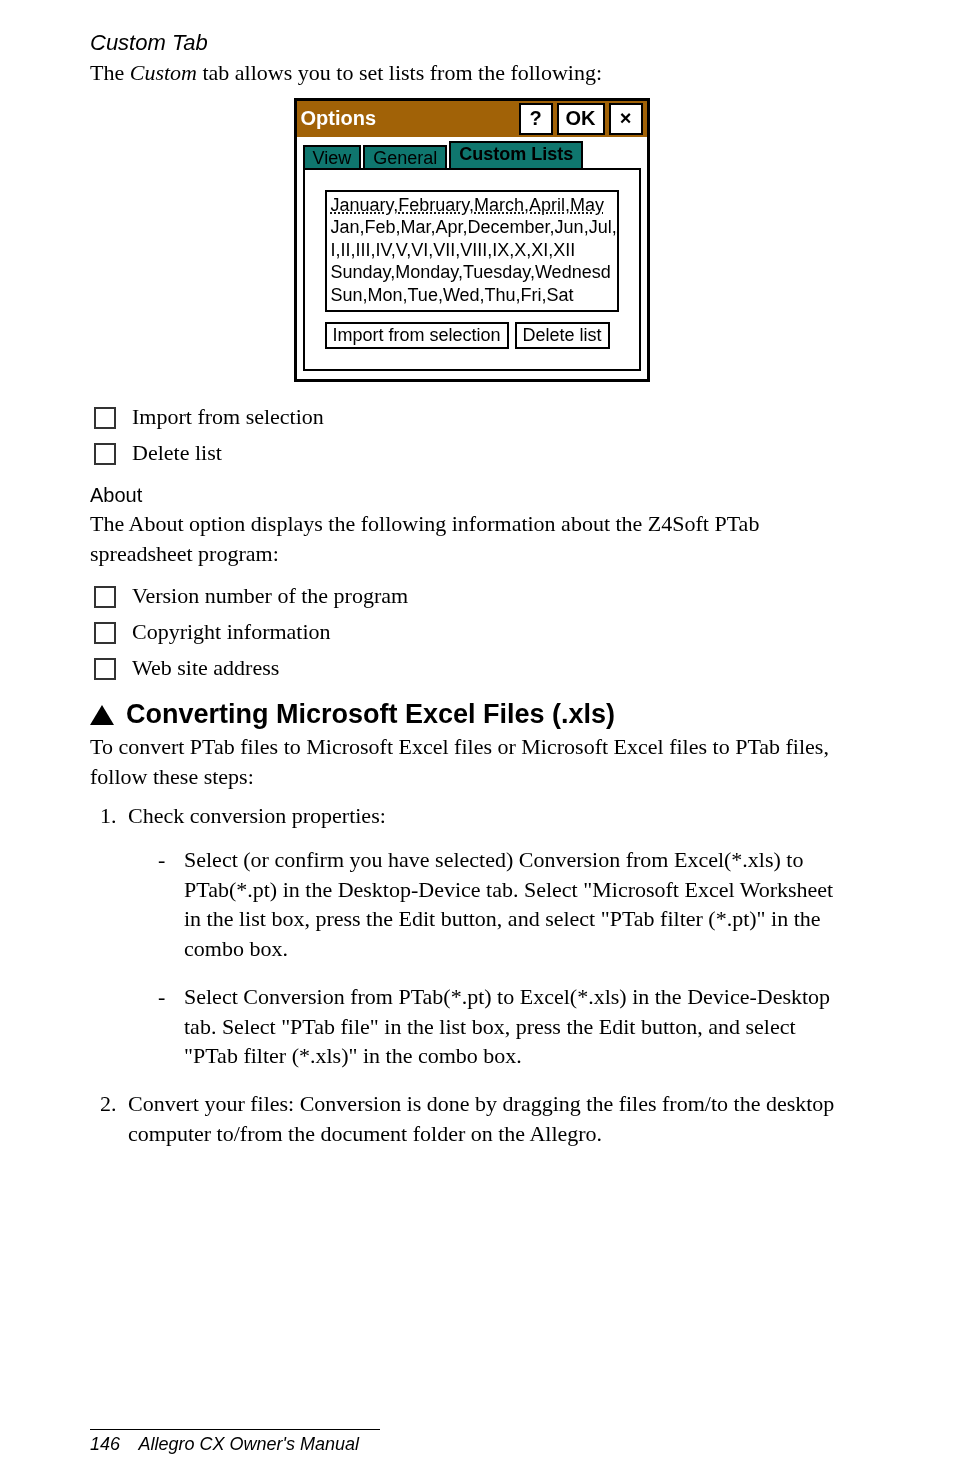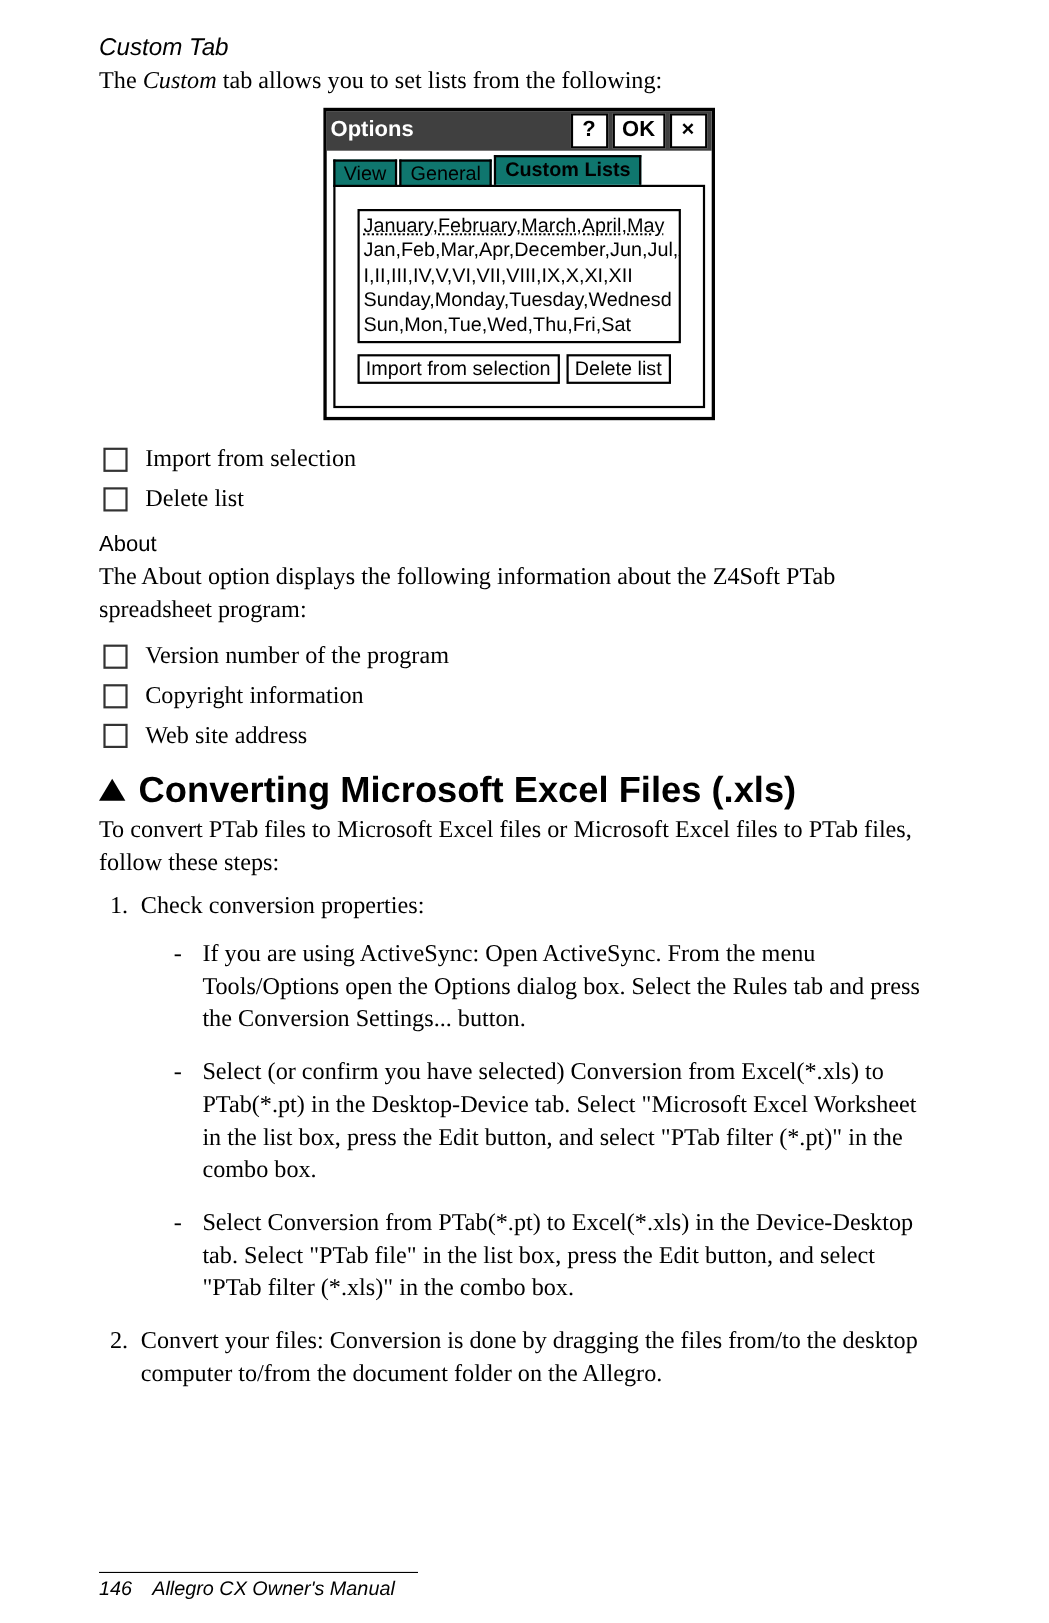--- a/index.html
+++ b/index.html
@@ -34,21 +34,21 @@
     margin: 6px 0 18px 0;
   }
   .dialog {
     width: 350px;
     border: 3px solid #000;
     background: #fff;
     font-family: "Tahoma", Arial, sans-serif;
     font-size: 18px;
   }
   .titlebar {
-    background: #404040;
+    background: #a16207;
     color: #fff;
     display: flex;
     align-items: center;
     padding: 2px 4px;
     font-weight: bold;
     font-size: 20px;
   }
   .titlebar .spacer { flex: 1; }
   .tb-btn {
     width: 30px;
@@ -142,21 +142,21 @@
     background: #fff;
   }
   .h-about {
     font-family: Arial, Helvetica, sans-serif;
     font-size: 20px;
     margin: 6px 0 2px 0;
   }
   .h-convert {
     font-family: Arial, Helvetica, sans-serif;
     font-weight: bold;
-    font-size: 33px;
+    font-size: 27px;
     margin: 12px 0 0 0;
     display: flex;
     align-items: center;
     gap: 12px;
   }
   .tri {
     width: 0; height: 0;
     border-left: 12px solid transparent;
     border-right: 12px solid transparent;
     border-bottom: 20px solid #000;
@@ -255,21 +255,20 @@
   <div class="h-convert">
     <span class="tri"></span>
     <span>Converting Microsoft Excel Files (.xls)</span>
   </div>
   <p class="body-text" style="margin-top:2px;">To convert PTab files to Microsoft Excel files or Microsoft Excel files to PTab files, follow these steps:</p>
 
   <ol class="steps">
     <li>
       <span>Check conversion properties:</span>
       <ul class="dashlist">
-        <li>If you are using ActiveSync:  Open ActiveSync. From the menu Tools/Options open the Options dialog box. Select the Rules tab and press the Conversion Settings... button.</li>
         <li>Select (or confirm you have selected) Conversion from Excel(*.xls) to PTab(*.pt) in the Desktop-Device tab. Select "Microsoft Excel Worksheet in the list box, press the Edit  button, and select "PTab filter (*.pt)" in the combo box.</li>
         <li>Select Conversion from PTab(*.pt) to Excel(*.xls) in the Device-Desktop tab. Select "PTab file" in the list box, press the Edit button, and select "PTab filter (*.xls)" in the combo box.</li>
       </ul>
     </li>
     <li>Convert your files: Conversion is done by dragging the files from/to the desktop computer to/from the document folder on the Allegro.</li>
   </ol>
 
   <div class="footer">
     <span class="pagenum">146</span>
     <span>Allegro CX Owner's Manual</span>

